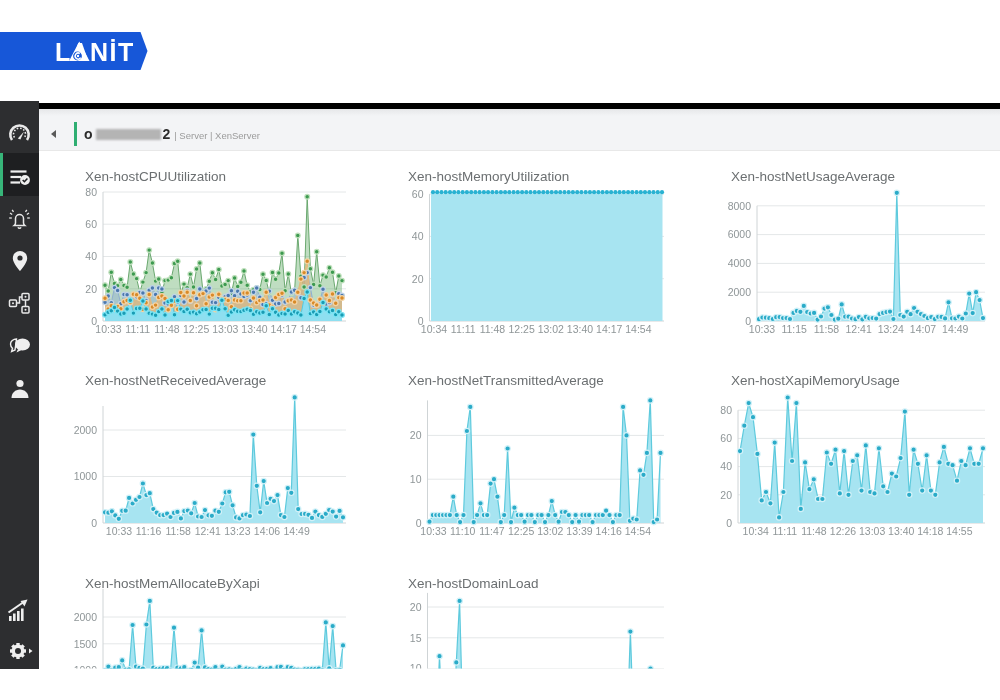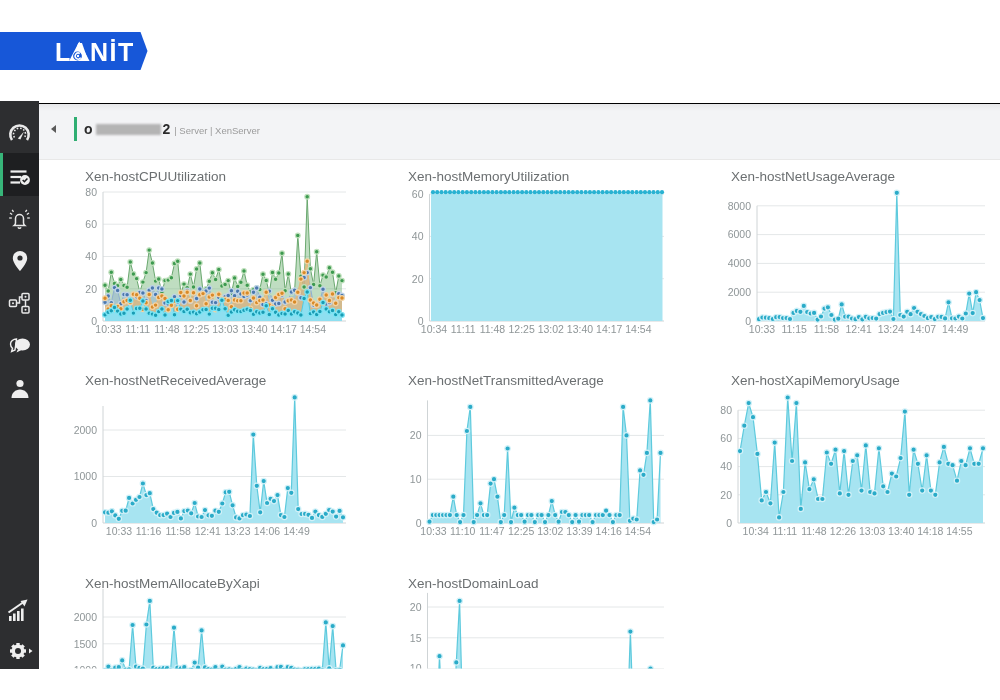--- a/index.html
+++ b/index.html
@@ -1,19 +1,19 @@
 <!DOCTYPE html>
 <html><head><meta charset="utf-8"><style>
 *{margin:0;padding:0;box-sizing:border-box}
 body{width:1000px;height:700px;background:#fff;font-family:"Liberation Sans",sans-serif;position:relative;overflow:hidden}
 .logo{position:absolute;left:0;top:32px;width:148px;height:38px}
 .sidebar{position:absolute;left:0;top:101px;width:39px;height:568px;background:#2d2e30}
 .sitem{position:absolute;left:0;width:39px;height:43px}
 .sel{background:#1e1f21;border-left:3px solid #37b579}
-.crumb{position:absolute;left:39px;top:103px;width:961px;height:57px;background:#f3f4f6;border-top:1px solid #000000;border-bottom:1px solid #e8e8e8}
+.crumb{position:absolute;left:39px;top:103px;width:961px;height:48px;background:#f3f4f6;border-top:6px solid #000000;border-bottom:1px solid #e8e8e8}
 .crumb .shade{position:absolute;left:0;top:0;width:100%;height:7px;background:linear-gradient(#e6e7e9,#f3f4f6)}
 .backarr{position:absolute;left:12px;top:21px;width:0;height:0;border-top:4px solid transparent;border-bottom:4px solid transparent;border-right:5px solid #5a5a5a}
 .gbar{position:absolute;left:34.5px;top:13px;width:3.5px;height:24px;background:#2fae72}
 .btxt{position:absolute;left:45px;top:17px;font-size:14px;font-weight:bold;color:#2b2b2b}
 .smudge{display:inline-block;width:65px;height:11.5px;background:#b4b4b4;filter:blur(1px);vertical-align:middle;margin:0 2px 2px 3px}
 .gray{font-weight:normal;color:#9b9b9b;font-size:9.5px}
 </style></head><body>
 <svg class="logo" viewBox="0 0 148 38" xmlns="http://www.w3.org/2000/svg">
 <path d="M0 0 H140.5 L147.5 19 L140.5 38 H0 Z" fill="#1757d8"></path>
 <text x="55" y="29" font-family="Liberation Sans, sans-serif" font-size="25" font-weight="bold" fill="#fff" letter-spacing="1.5">LΛNİT</text>

